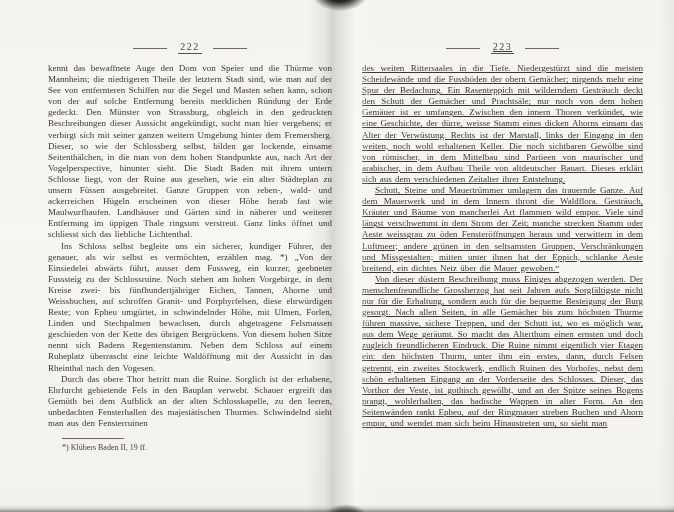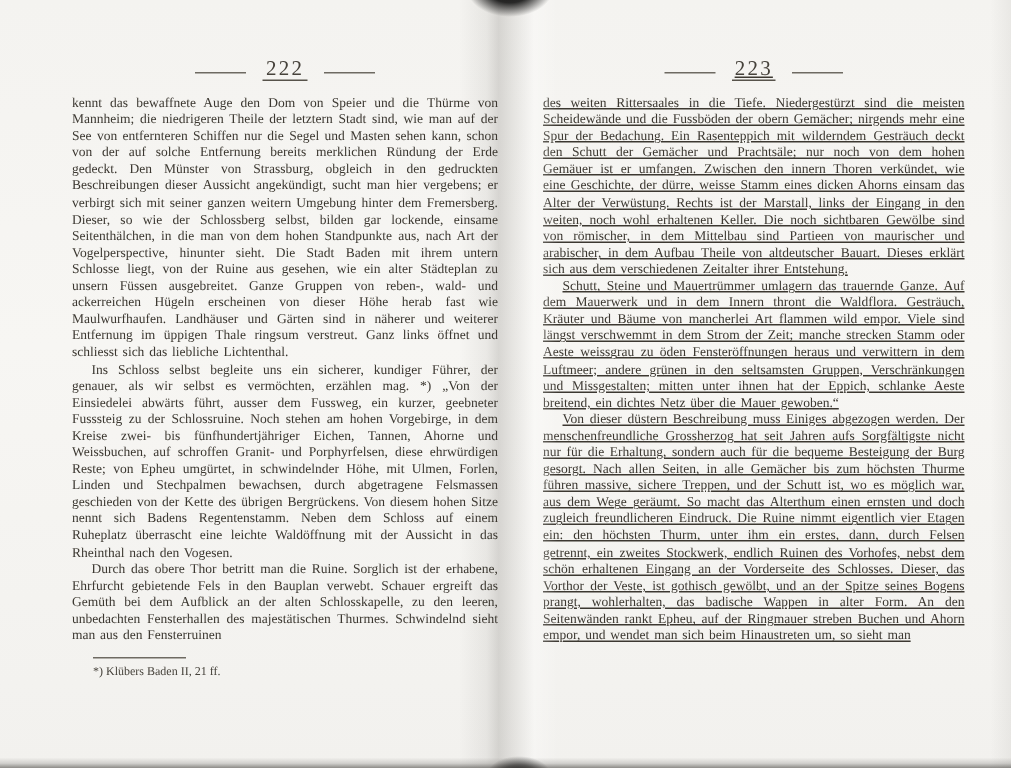--- a/index.html
+++ b/index.html
@@ -9,21 +9,21 @@
     font-family:"Liberation Serif", "DejaVu Serif", serif;
     color:#3c3831;
   }
   .page { position:absolute; top:42px; }
   .page.left  { left:48px;  width:284px; }
   .page.right { left:362px; width:281px;text-decoration:underline; }
 
   .page-header { display:flex; align-items:center; justify-content:center; gap:11px; margin-bottom:9px; }
   .header-rule { width:34px; height:1px; background:#6e6a62; }
   .page-number {
-    font-size:14px; letter-spacing:1.5px; color:#46423b;
+    font-size:10px; letter-spacing:1.5px; color:#46423b;
     border-bottom:1px solid #57534b; padding:0 2px 1px 2px; line-height:10px;
   }
 
   .para { margin:0; font-size:9px; line-height:11.1px; text-align:justify; word-spacing:1px; }
   .para.indent { text-indent:13px; }
 
   .footnote-rule { width:62px; height:1px; background:#6e6a62; margin:9px 0 4px 14px; }
   .footnote { margin:0 0 0 14px; font-size:8px; line-height:10px; color:#46423b; }
 
   
@@ -61,21 +61,21 @@
   <div class="page left">
     <div class="page-header">
       <span class="header-rule"></span>
       <span class="page-number">222</span>
       <span class="header-rule"></span>
     </div>
     <p class="para">kennt das bewaffnete Auge den Dom von Speier und die Thürme von Mannheim; die niedrigeren Theile der letztern Stadt sind, wie man auf der See von entfernteren Schiffen nur die Segel und Masten sehen kann, schon von der auf solche Entfernung bereits merklichen Ründung der Erde gedeckt. Den Münster von Strassburg, obgleich in den gedruckten Beschreibungen dieser Aussicht angekündigt, sucht man hier vergebens; er verbirgt sich mit seiner ganzen weitern Umgebung hinter dem Fremersberg. Dieser, so wie der Schlossberg selbst, bilden gar lockende, einsame Seitenthälchen, in die man von dem hohen Standpunkte aus, nach Art der Vogelperspective, hinunter sieht. Die Stadt Baden mit ihrem untern Schlosse liegt, von der Ruine aus gesehen, wie ein alter Städteplan zu unsern Füssen ausgebreitet. Ganze Gruppen von reben-, wald- und ackerreichen Hügeln erscheinen von dieser Höhe herab fast wie Maulwurfhaufen. Landhäuser und Gärten sind in näherer und weiterer Entfernung im üppigen Thale ringsum verstreut. Ganz links öffnet und schliesst sich das liebliche Lichtenthal.</p>
     <p class="para indent">Ins Schloss selbst begleite uns ein sicherer, kundiger Führer, der genauer, als wir selbst es vermöchten, erzählen mag. *) „Von der Einsiedelei abwärts führt, ausser dem Fussweg, ein kurzer, geebneter Fusssteig zu der Schlossruine. Noch stehen am hohen Vorgebirge, in dem Kreise zwei- bis fünfhundertjähriger Eichen, Tannen, Ahorne und Weissbuchen, auf schroffen Granit- und Porphyrfelsen, diese ehrwürdigen Reste; von Epheu umgürtet, in schwindelnder Höhe, mit Ulmen, Forlen, Linden und Stechpalmen bewachsen, durch abgetragene Felsmassen geschieden von der Kette des übrigen Bergrückens. Von diesem hohen Sitze nennt sich Badens Regentenstamm. Neben dem Schloss auf einem Ruheplatz überrascht eine leichte Waldöffnung mit der Aussicht in das Rheinthal nach den Vogesen.</p>
     <p class="para indent">Durch das obere Thor betritt man die Ruine. Sorglich ist der erhabene, Ehrfurcht gebietende Fels in den Bauplan verwebt. Schauer ergreift das Gemüth bei dem Aufblick an der alten Schlosskapelle, zu den leeren, unbedachten Fensterhallen des majestätischen Thurmes. Schwindelnd sieht man aus den Fensterruinen</p>
     <div class="footnote-rule"></div>
-    <p class="footnote">*) Klübers Baden II, 21 ff.</p>
+    <p class="footnote">*) Klübers Baden II, 19 ff.</p>
   </div>
 
   <div class="page right">
     <div class="page-header">
       <span class="header-rule"></span>
       <span class="page-number">223</span>
       <span class="header-rule"></span>
     </div>
     <p class="para">des weiten Rittersaales in die Tiefe. Niedergestürzt sind die meisten Scheidewände und die Fussböden der obern Gemächer; nirgends mehr eine Spur der Bedachung. Ein Rasenteppich mit wilderndem Gesträuch deckt den Schutt der Gemächer und Prachtsäle; nur noch von dem hohen Gemäuer ist er umfangen. Zwischen den innern Thoren verkündet, wie eine Geschichte, der dürre, weisse Stamm eines dicken Ahorns einsam das Alter der Verwüstung. Rechts ist der Marstall, links der Eingang in den weiten, noch wohl erhaltenen Keller. Die noch sichtbaren Gewölbe sind von römischer, in dem Mittelbau sind Partieen von maurischer und arabischer, in dem Aufbau Theile von altdeutscher Bauart. Dieses erklärt sich aus dem verschiedenen Zeitalter ihrer Entstehung.</p>
     <p class="para indent">Schutt, Steine und Mauertrümmer umlagern das trauernde Ganze. Auf dem Mauerwerk und in dem Innern thront die Waldflora. Gesträuch, Kräuter und Bäume von mancherlei Art flammen wild empor. Viele sind längst verschwemmt in dem Strom der Zeit; manche strecken Stamm oder Aeste weissgrau zu öden Fensteröffnungen heraus und verwittern in dem Luftmeer; andere grünen in den seltsamsten Gruppen, Verschränkungen und Missgestalten; mitten unter ihnen hat der Eppich, schlanke Aeste breitend, ein dichtes Netz über die Mauer gewoben.“</p>

